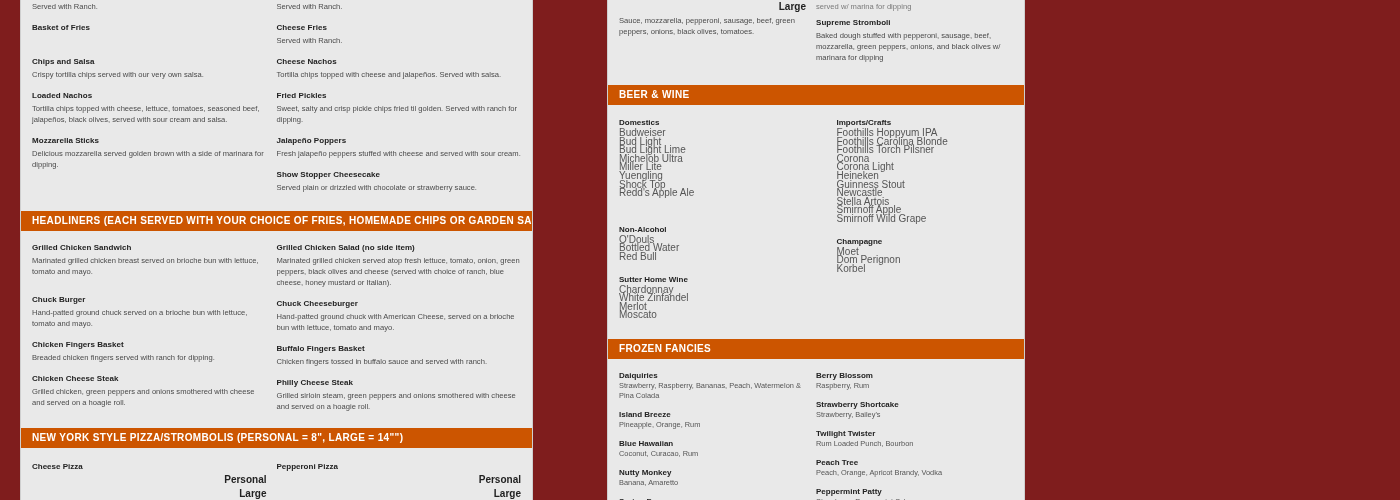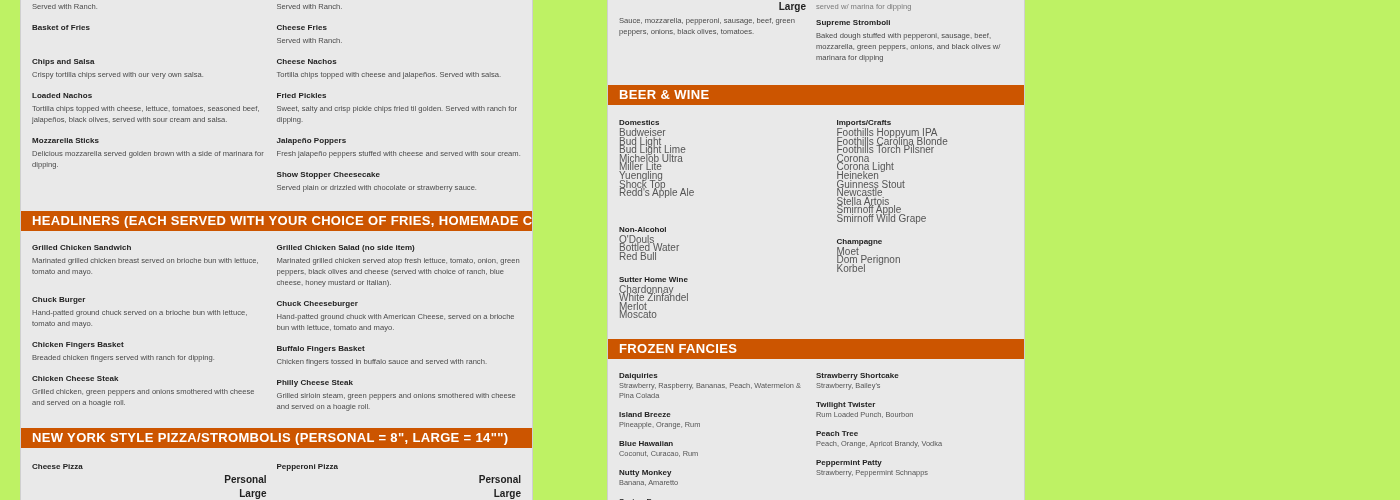--- a/index.html
+++ b/index.html
@@ -7,39 +7,39 @@
     width: 1400px;
     height: 500px;
     background: #ffffff;
     font-family: "Liberation Sans", sans-serif;
     overflow: hidden;
   }
   .page {
     position: relative;
     width: 1400px;
     height: 500px;
-    background: #bef264;
+    background: #7f1d1d;
   }
 
   
   .panel {
     position: absolute;
     background: #e9e9e9;
     border-left: 1px solid #cfcfcf;
     border-right: 1px solid #cfcfcf;
     overflow: hidden;
   }
   .panel-left  { left: 20px;  top: -4px; width: 513px; height: 508px; }
   .panel-right { left: 607px; top: -4px; width: 418px; height: 508px; }
 
   
   .section-bar {
     background: #cc5500;
     color: #ffffff;
-    font-size: 13px;
+    font-size: 10px;
     font-weight: bold;
     letter-spacing: 0.35px;
     text-transform: uppercase;
     padding: 5px 17px 5px 11px;
     line-height: 10px;
     white-space: nowrap;
   }
   .bar-wrap { padding: 0 0px; }
 
   
@@ -379,20 +379,24 @@
         </div>
         <div class="frozen-item">
           <div class="frozen-name">Spring Fever</div>
 
         </div>
 
       </div>
       <div class="col">
 
         <div class="frozen-item">
+          <div class="frozen-name">Berry Blossom</div>
+          <div class="frozen-desc">Raspberry, Rum</div>
+        </div>
+        <div class="frozen-item">
           <div class="frozen-name">Strawberry Shortcake</div>
           <div class="frozen-desc">Strawberry, Bailey's</div>
         </div>
         <div class="frozen-item">
           <div class="frozen-name">Twilight Twister</div>
           <div class="frozen-desc">Rum Loaded Punch, Bourbon</div>
         </div>
         <div class="frozen-item">
           <div class="frozen-name">Peach Tree</div>
           <div class="frozen-desc">Peach, Orange, Apricot Brandy, Vodka</div>

